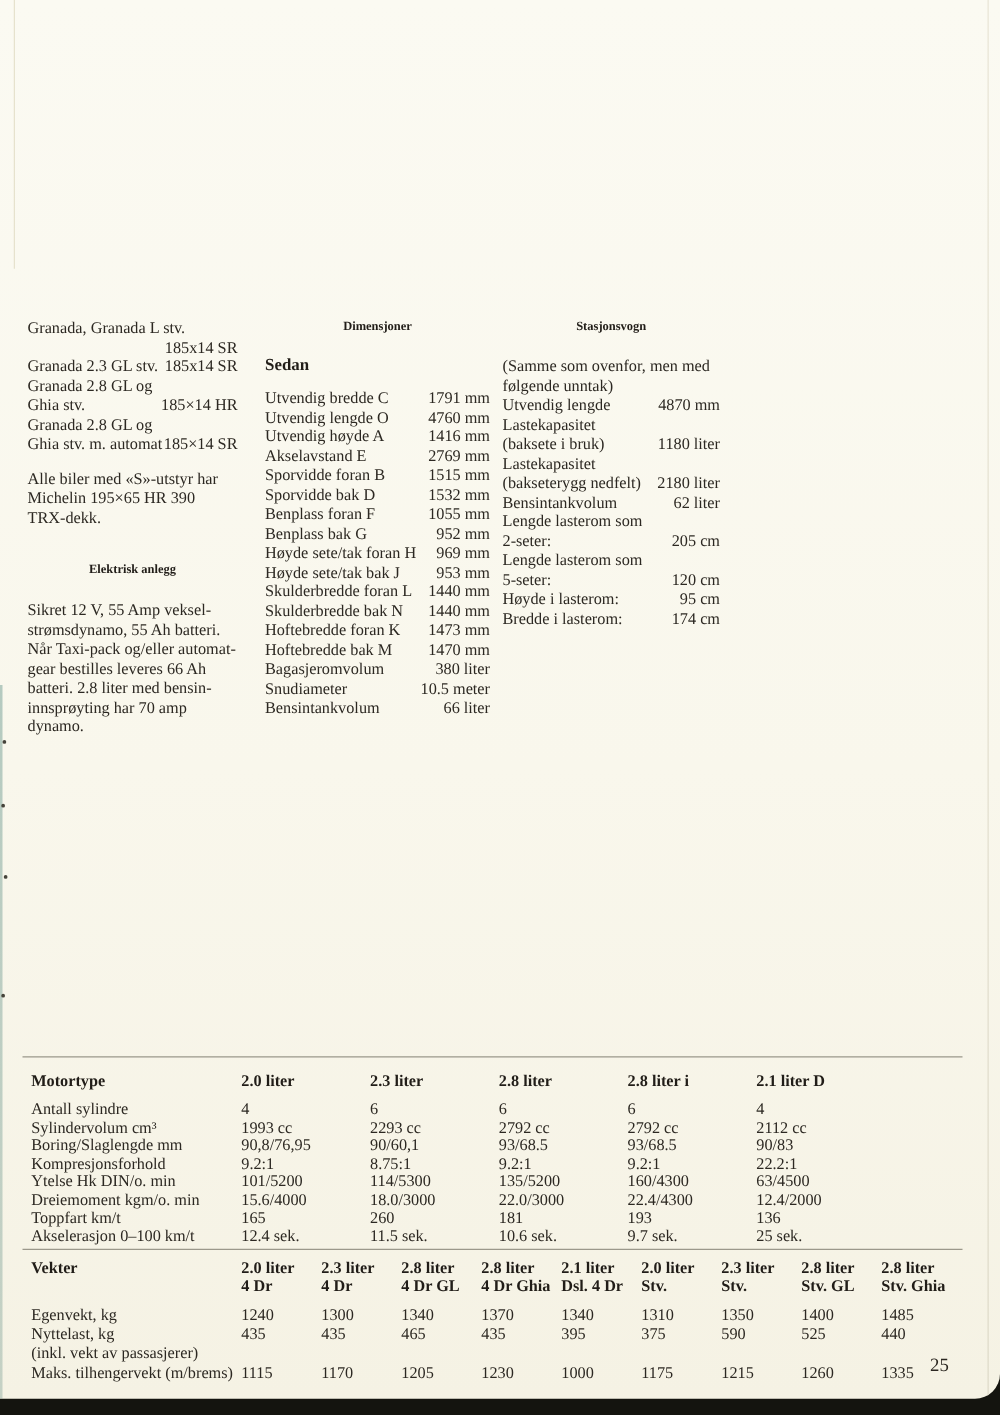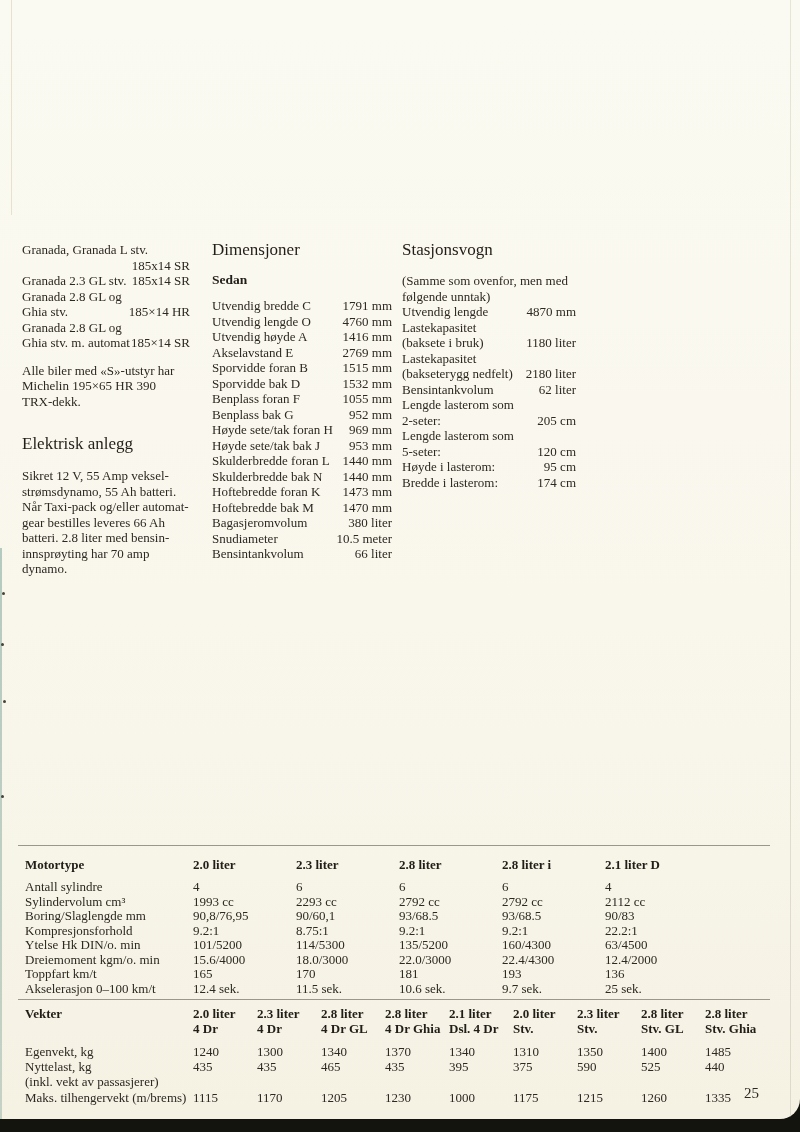--- a/index.html
+++ b/index.html
@@ -17,27 +17,27 @@
   .page::after {
     content:""; position:absolute; right:9px; top:0; bottom:0; width:1px;
     background:linear-gradient(#e4e0cf,#d8d4c2); opacity:.8;
   }
 
   .crease-top { position:absolute; left:11px; top:0; width:1px; height:215px; background:#e6e2cd; }
   .edge-strip { position:absolute; left:0; top:548px; width:2px; height:571px;
     background:linear-gradient(180deg, rgba(125,165,155,.55), rgba(108,148,138,.35)); }
   .speck { position:absolute; width:3px; height:3px; border-radius:50%; background:#45433a; }
 
-  .col { position:absolute; top:242px; font-size:13px; line-height:15.5px; color:#2c2822; }
+  .col { position:absolute; top:254px; font-size:13px; line-height:15.5px; color:#2c2822; }
   .col1 { left:22px;  width:168px; }
   .col2 { left:212px; width:180px; }
   .col3 { left:402px; width:174px; }
   .col4 { left:590px; width:185px; }
 
-  h3.sec { font-size:17px; font-weight:normal; color:#211d18; line-height:16px; }
+  h3.sec { font-size:10px; font-weight:bold; color:#211d18; line-height:16px;text-align:center; }
   h4.sub { font-size:13.5px; font-weight:bold; color:#211d18; line-height:16px; margin-top:14px; }
 
   .rh { display:contents; }
 
   .spec-list { display:block; }
   .col1 .spec-list { margin-top:0; }
   .col2 .spec-list { margin-top:10px; }
   .col3 .spec-list { margin-top:15px; }
   .spec-row { display:flex; justify-content:space-between; line-height:15.5px; white-space:nowrap; }
   .spec-val { text-align:right; }
@@ -374,21 +374,21 @@
             <div class="m-cell">15.6/4000</div>
             <div class="m-cell">18.0/3000</div>
             <div class="m-cell">22.0/3000</div>
             <div class="m-cell">22.4/4300</div>
             <div class="m-cell">12.4/2000</div>
           </div>
         
           <div class="m-row">
             <div class="m-lbl">Toppfart km/t</div>
             <div class="m-cell">165</div>
-            <div class="m-cell">170</div>
+            <div class="m-cell">260</div>
             <div class="m-cell">181</div>
             <div class="m-cell">193</div>
             <div class="m-cell">136</div>
           </div>
         
           <div class="m-row">
             <div class="m-lbl">Akselerasjon 0–100 km/t</div>
             <div class="m-cell">12.4 sek.</div>
             <div class="m-cell">11.5 sek.</div>
             <div class="m-cell">10.6 sek.</div>

